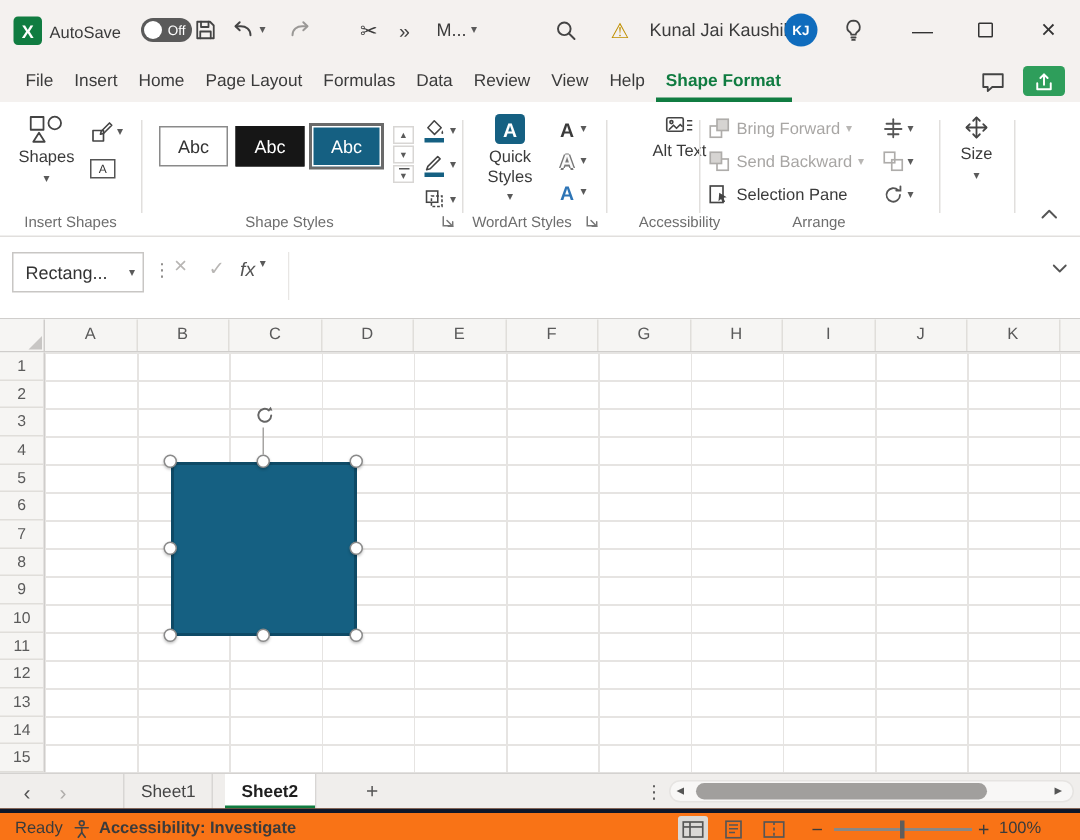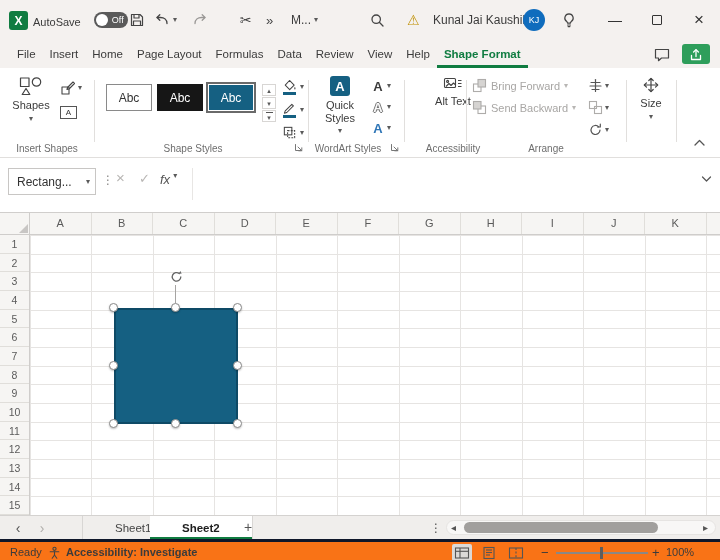--- a/index.html
+++ b/index.html
@@ -18,21 +18,21 @@
 .as-toggle{position:relative;width:34px;height:16px;border-radius:8px;background:#5a5a5a}
 .as-knob{position:absolute;left:2px;top:2px;width:12px;height:12px;border-radius:50%;background:#fff}
 .as-state{position:absolute;right:4px;top:3px;font-size:9px;color:#fff}
 .t-save{left:129px}.t-undo{left:154px}.t-redo{left:192px}
 .t-cut{left:240px;font-size:14px}
 .t-more{left:266px;font-size:13px;color:#444}
 .t-docmenu{left:291px}
 .t-search{left:369px}
 .t-warn{left:407px;font-size:14px;color:#bf8f00}
 .t-user{left:433px;font-size:12px}
-.t-avatar{position:absolute;left:523px;top:9px;width:22px;height:22px;border-radius:50%;color:#fff;font-size:9px;font-weight:400;display:flex;align-items:center;justify-content:center}
+.t-avatar{position:absolute;left:523px;top:9px;width:22px;height:22px;border-radius:50%;color:#fff;font-size:9px;font-weight:700;display:flex;align-items:center;justify-content:center}
 .t-bulb{left:561px}
 .winbtn{position:absolute;top:0;width:34px;height:40px;display:flex;align-items:center;justify-content:center;font-size:14px;color:#333}
 .t-min{left:598px}.t-max{left:640px}.t-close{left:682px;font-size:17px}
 .maxbox{width:10px;height:10px;border:1px solid #333;border-radius:1px}
 
 
 .tabrow{position:absolute;top:40px;left:0;right:0;height:28px;background:#f4f1ef;display:flex;align-items:stretch;padding-left:10px}
 .tab{padding:0 7px;font-size:11.5px;color:#3b3b3b;display:flex;align-items:center;white-space:nowrap}
 .tab.active{font-weight:700;box-shadow:inset 0 -3px 0 #107C41}
 .comment-btn{position:absolute;left:650px;top:4px;width:24px;height:21px;display:flex;align-items:center;justify-content:center}
@@ -113,21 +113,21 @@
 .h-nw{left:109px;top:90px}.h-n{left:171px;top:90px}.h-ne{left:233px;top:90px}
 .h-w{left:109px;top:148px}.h-e{left:233px;top:148px}
 .h-sw{left:109px;top:206px}.h-s{left:171px;top:206px}.h-se{left:233px;top:206px}
 .rotator{position:absolute;left:169px;top:56px;width:15px;height:15px}
 .rot-line{position:absolute;left:175px;top:72px;width:1px;height:18px;background:#a6a4a2}
 
 
 .sheetbar{position:absolute;top:515px;left:0;right:0;height:24px;background:#f0eeec;border-top:1px solid #d4d2d0}
 .sb-nav{position:absolute;top:1px;width:20px;height:22px;display:flex;align-items:center;justify-content:center;font-size:14px;color:#555}
 .sb-prev{left:8px}.sb-next{left:32px;color:#b0aeac}
-.stab{position:absolute;top:0;height:23px;display:flex;align-items:center;justify-content:center;font-size:11.5px;color:#444;padding:0 32px;border-right:1px solid #d8d6d4}
+.stab{position:absolute;top:0;height:23px;display:flex;align-items:center;justify-content:center;font-size:11.5px;color:#444;padding:0 11px;border-right:1px solid #d8d6d4}
 .stab.s1{left:82px;border-left:1px solid #d8d6d4}
 .stab.s2{left:150px;background:#fff;font-weight:700;color:#1e1e1e;box-shadow:inset 0 -2px 0 #107C41}
 .sb-add{position:absolute;left:244px;top:3px;font-size:14px;color:#555}
 .sb-dots{position:absolute;left:430px;top:5px;font-size:12px;color:#555}
 .sb-track{position:absolute;left:446px;right:4px;top:4px;height:15px;border-radius:8px;background:#f8f7f6;border:1px solid #e6e4e2}
 .sb-sl{position:absolute;left:451px;top:6px;font-size:10px;color:#555}
 .sb-sr{position:absolute;left:703px;top:6px;font-size:10px;color:#555}
 .sb-thumb{position:absolute;left:464px;top:6px;width:194px;height:11px;border-radius:6px;background:#a19f9d}
 
 
@@ -386,20 +386,27 @@
           <span>Bring Forward</span>
           <span class="caret">▾</span>
         </button>
         <button class="arr-row disabled">
           <svg width="15" height="15" viewBox="0 0 15 15" stroke="#aeacaa" fill="none" stroke-width="1.1">
               <rect x="6" y="6" width="7.5" height="7.5"></rect>
               <rect x="1.5" y="1.5" width="7.5" height="7.5" fill="#d6d4d2"></rect>
             </svg>
           <span>Send Backward</span>
           <span class="caret">▾</span>
+        </button>
+        <button class="arr-row">
+          <svg width="15" height="15" viewBox="0 0 15 15" stroke="#444" fill="none" stroke-width="1.1">
+              <rect x="1.5" y="2" width="8.5" height="11"></rect>
+              <path d="M7.5 6.5 l5 3 -2.3.4 1.2 2.6 -1.5.7 -1.2-2.6 -1.7 1.6z" fill="#444" stroke="none"></path>
+            </svg>
+          <span>Selection Pane</span>
         </button>
       </div>
       <div class="arr-right">
         <button>
           <svg width="15" height="15" viewBox="0 0 15 15" stroke="#555" fill="none" stroke-width="1.2" stroke-linecap="round">
               <path d="M7.5 1.5 v12"></path>
               <path d="M3 4.5 h9"></path>
               <path d="M2 8 h11"></path>
               <path d="M4 11.5 h7"></path>
             </svg>

